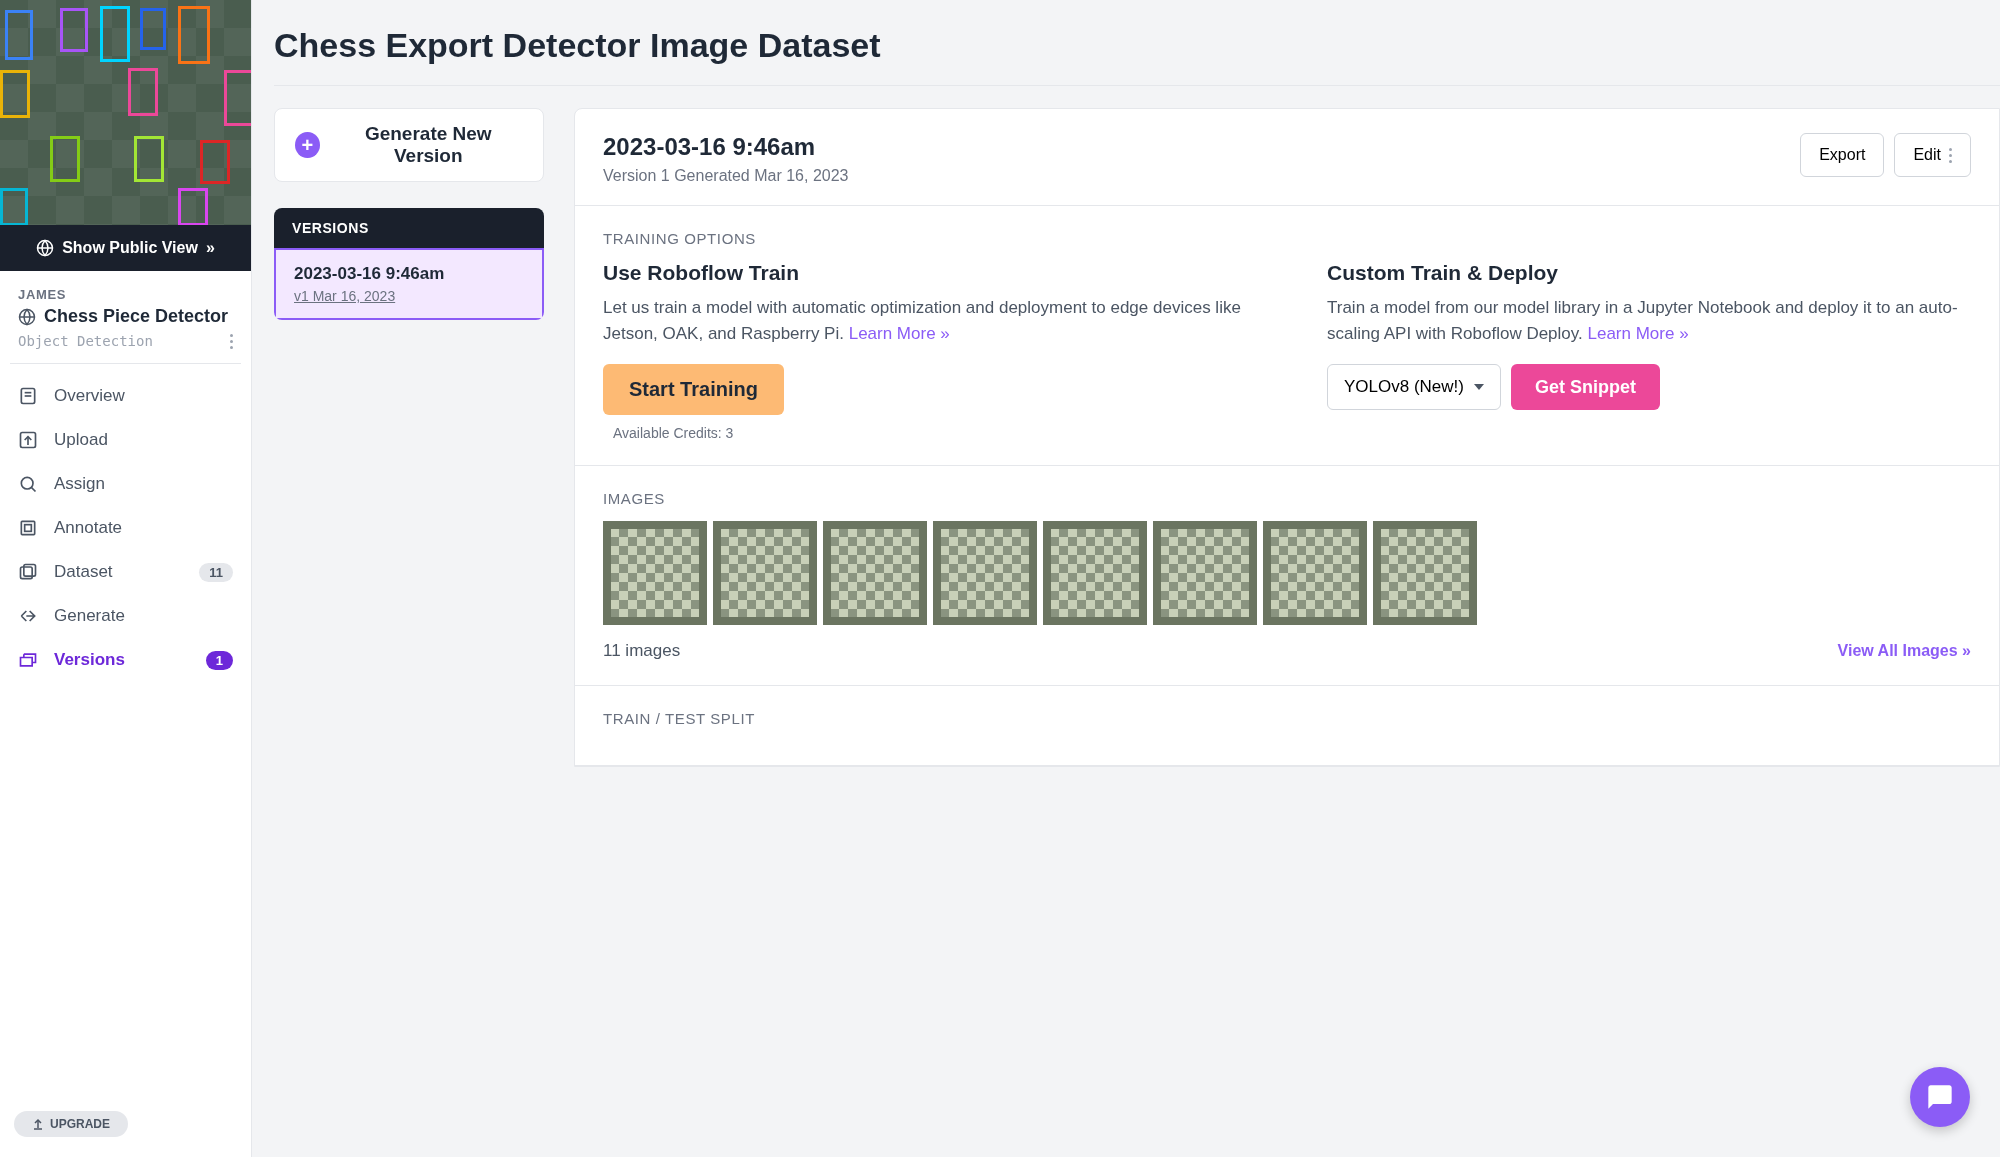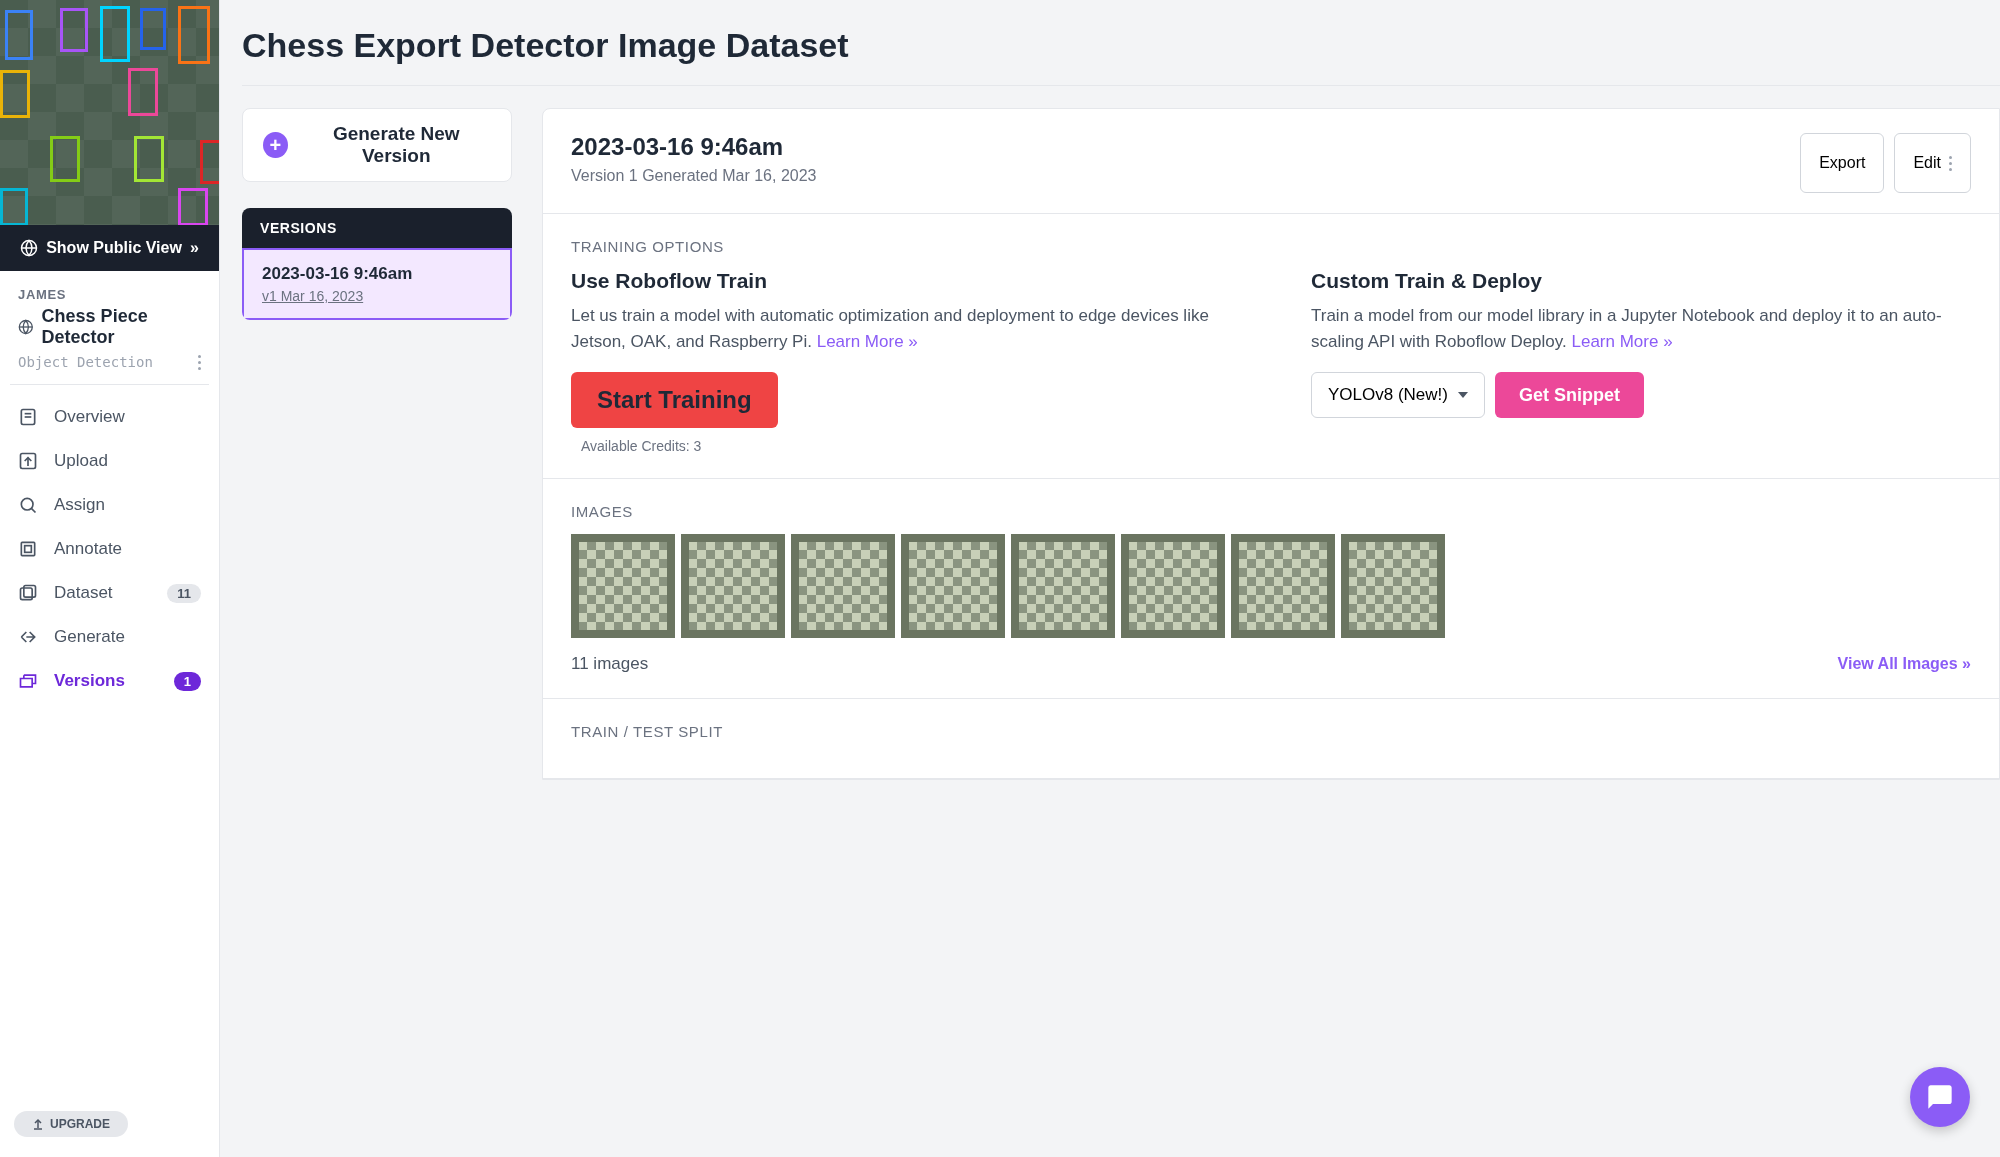--- a/index.html
+++ b/index.html
@@ -15,21 +15,21 @@
 .nav-link { color: #cbd5e0; padding: 10px 18px; border-radius: 8px; font-size: 18px; font-weight: 500; cursor: pointer; }
 .nav-link.active { background: #0d1117; color: white; }
 .nav-spacer { flex: 1; }
 .nav-user { color: white; font-size: 18px; display: flex; align-items: center; gap: 8px; cursor: pointer; }
 .chevron-down { width: 0; height: 0; border-left: 5px solid transparent; border-right: 5px solid transparent; border-top: 6px solid white; }
 
 
 .main-layout { display: flex; flex: 1; overflow: hidden; }
 
 
-.sidebar { width: 220px; background: white; display: flex; flex-direction: column; border-right: 1px solid #e5e7eb; overflow-y: auto; }
+.sidebar { width: 252px; background: white; display: flex; flex-direction: column; border-right: 1px solid #e5e7eb; overflow-y: auto; }
 .hero-img { width: 100%; height: 225px; background: #4a5d4f; position: relative; overflow: hidden; }
 .chessboard-bg { position: absolute; inset: 0; background:
   linear-gradient(45deg, #5a6b5e 25%, transparent 25%),
   linear-gradient(-45deg, #5a6b5e 25%, transparent 25%),
   linear-gradient(45deg, transparent 75%, #5a6b5e 75%),
   linear-gradient(-45deg, transparent 75%, #5a6b5e 75%);
   background-size: 56px 56px; background-position: 0 0, 0 28px, 28px -28px, -28px 0; opacity: 0.6; }
 .bbox { position: absolute; border: 3px solid; }
 .public-view { background: #1a202c; color: white; padding: 14px; text-align: center; font-weight: 600; display: flex; align-items: center; justify-content: center; gap: 8px; cursor: pointer; }
 .owner-name { padding: 16px 18px 4px; color: #6b7280; font-size: 13px; font-weight: 600; letter-spacing: 0.05em; }
@@ -60,30 +60,30 @@
 .versions-header { background: #1a202c; color: white; padding: 12px 18px; font-size: 14px; font-weight: 600; letter-spacing: 0.04em; }
 .version-card { background: #f3e8ff; border: 2px solid #8b5cf6; padding: 14px 18px; cursor: pointer; }
 .version-date { font-size: 17px; font-weight: 600; color: #1f2937; }
 .version-meta { font-size: 14px; color: #6b7280; margin-top: 4px; text-decoration: underline; }
 
 
 .detail-header { padding: 24px 28px 20px; display: flex; justify-content: space-between; align-items: flex-start; border-bottom: 1px solid #e5e7eb; }
 .dh-title { font-size: 24px; font-weight: 700; color: #1f2937; }
 .dh-sub { font-size: 16px; color: #6b7280; margin-top: 6px; }
 .dh-actions { display: flex; gap: 10px; }
-.btn-outline { background: white; border: 1px solid #d1d5db; border-radius: 6px; padding: 20px 18px; font-size: 16px; font-weight: 500; cursor: pointer; display: flex; align-items: center; gap: 8px; }
+.btn-outline { background: white; border: 1px solid #d1d5db; border-radius: 6px; padding: 12px 18px; font-size: 16px; font-weight: 500; cursor: pointer; display: flex; align-items: center; gap: 8px; }
 
 .section { padding: 24px 28px; border-bottom: 1px solid #e5e7eb; }
 .section-label { font-size: 15px; color: #6b7280; font-weight: 500; letter-spacing: 0.04em; margin-bottom: 14px; }
 .training-grid { display: flex; gap: 80px; }
 .training-col { flex: 1; }
 .tc-title { font-size: 21px; font-weight: 700; color: #1f2937; margin-bottom: 10px; }
 .tc-desc { font-size: 17px; color: #4b5563; line-height: 1.5; }
 .learn-more { color: #8b5cf6; font-weight: 500; cursor: pointer; }
-.btn-teal { background: #ef4444; color: #1f2937; border: none; padding: 14px 26px; font-size: 24px; font-weight: 600; border-radius: 6px; cursor: pointer; margin-top: 18px; }
+.btn-teal { background: #fdba74; color: #1f2937; border: none; padding: 14px 26px; font-size: 20px; font-weight: 600; border-radius: 6px; cursor: pointer; margin-top: 18px; }
 .credits { font-size: 14px; color: #6b7280; margin-top: 10px; margin-left: 10px; }
 .deploy-row { display: flex; gap: 10px; margin-top: 18px; }
 .select-box { background: white; border: 1px solid #d1d5db; border-radius: 6px; padding: 12px 16px; font-size: 17px; display: flex; align-items: center; gap: 10px; cursor: pointer; }
 .btn-purple { background: #ec4899; color: white; border: none; padding: 12px 24px; font-size: 18px; font-weight: 600; border-radius: 6px; cursor: pointer; }
 
 .images-row { display: flex; gap: 6px; margin-top: 14px; overflow: hidden; }
 .thumb { width: 104px; height: 104px; background: #6b7561; flex-shrink: 0; position: relative; }
 .thumb-board { position: absolute; inset: 8px; background:
   repeating-conic-gradient(#8a9480 0% 25%, #c8d0b8 0% 50%) 50% / 18px 18px; }
 .images-footer { display: flex; justify-content: space-between; margin-top: 16px; align-items: center; }

